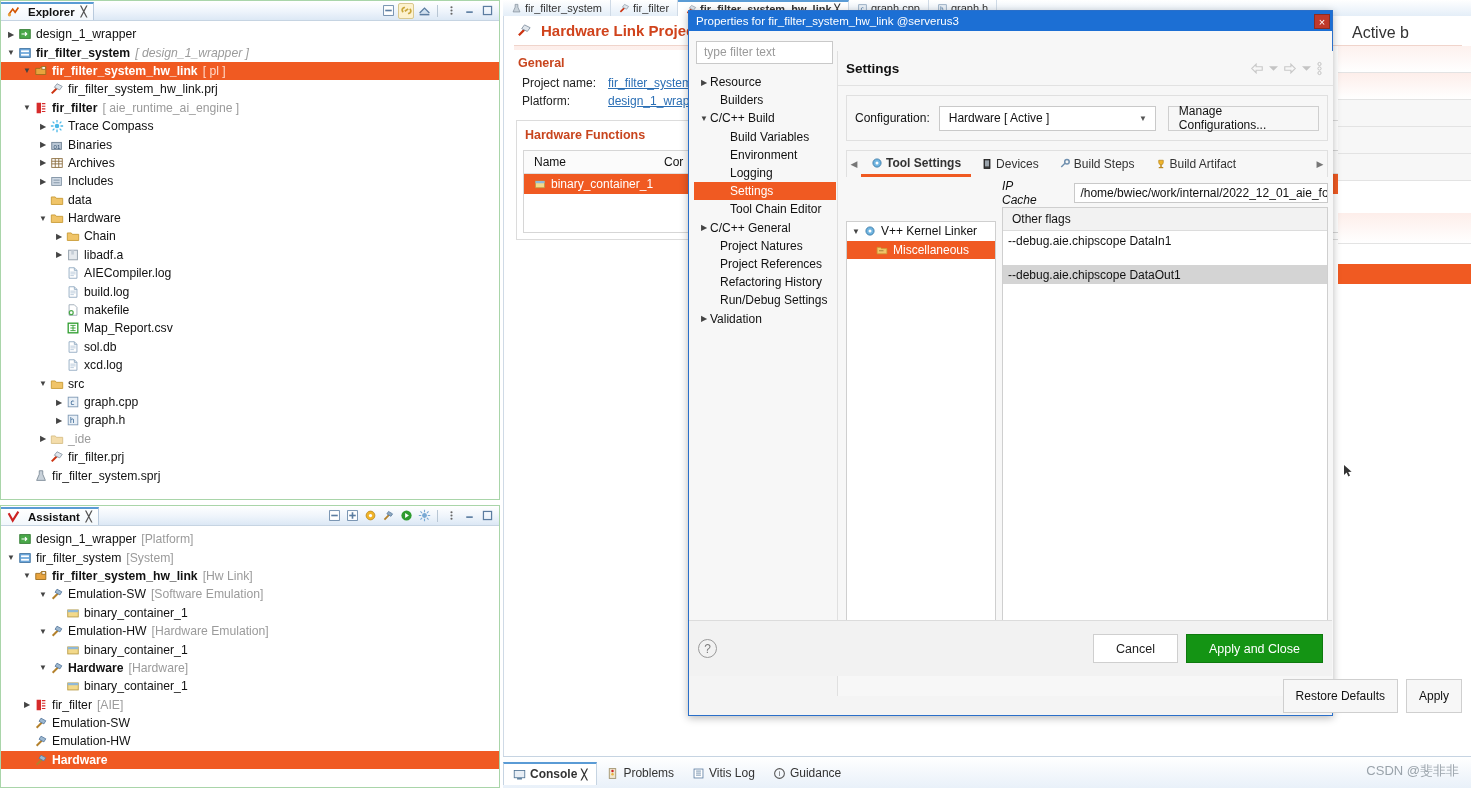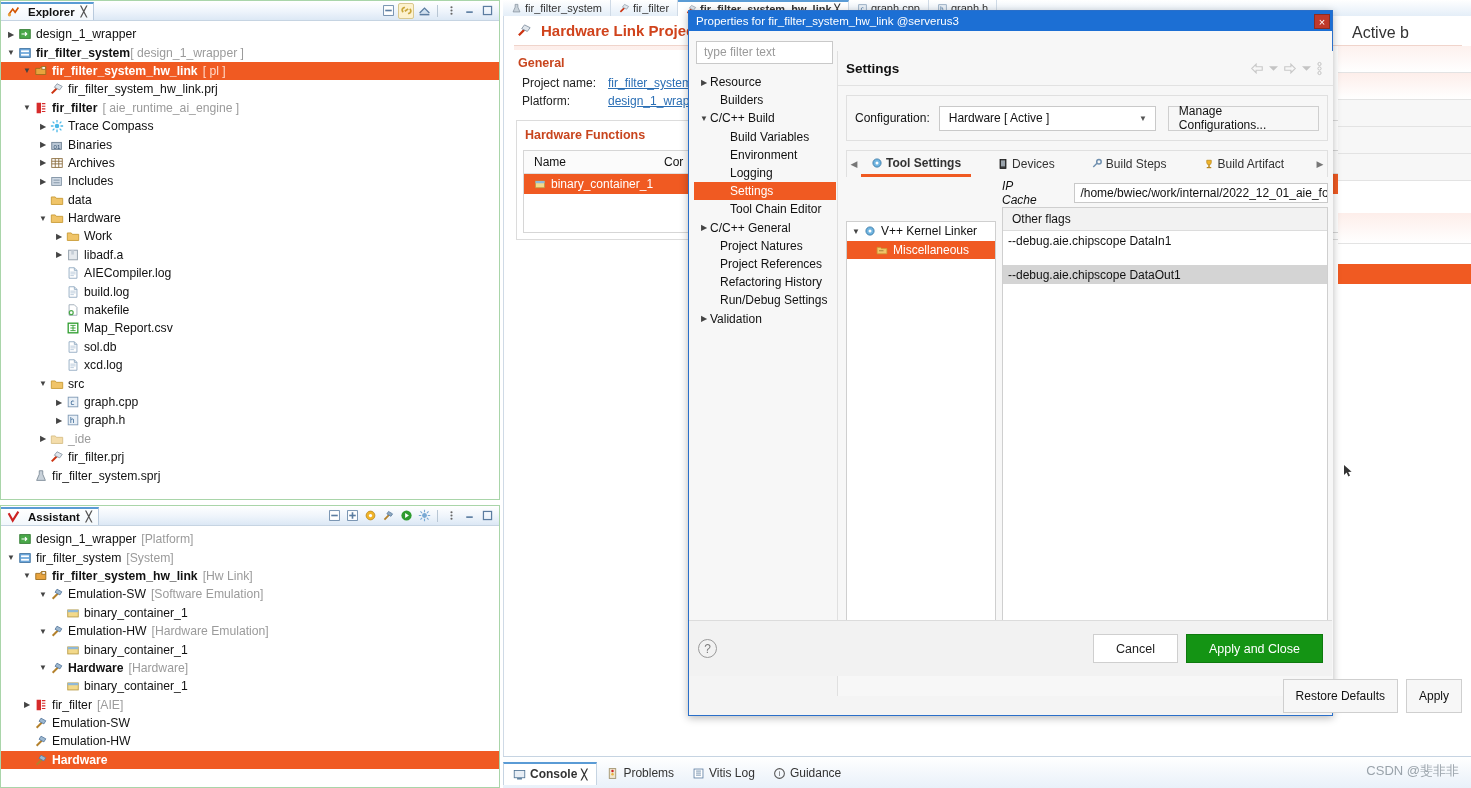--- a/index.html
+++ b/index.html
@@ -321,21 +321,21 @@
         <div class="tnode" style="padding-left: 4px;">
           <span class="arrow">▼</span>
           <span class="ticon">
             <svg width="14" height="14" viewBox="0 0 16 16">
               <rect x="2" y="3" width="12" height="10" fill="#6ea8dc" stroke="#3a6f9e"></rect>
               <rect x="3.5" y="5" width="9" height="2" fill="#fff"></rect>
               <rect x="3.5" y="9" width="9" height="2" fill="#fff"></rect>
             </svg>
           </span>
           <span class="bold">fir_filter_system</span>
-          <span class="dim" style="">[ design_1_wrapper ]</span>
+          <span class="dim" style="margin-left: 5px; font-style: italic;">[ design_1_wrapper ]</span>
         </div>
         <div class="tnode sel" style="padding-left: 20px;">
           <span class="arrow">▼</span>
           <span class="ticon">
             <svg width="14" height="14" viewBox="0 0 16 16">
               <path d="M2 5 h5 l1.5 -2 h5 v9 h-11.5 z" fill="#e8a33d" stroke="#9a6c1c"></path>
               <rect x="9" y="3" width="4" height="3" fill="#fff" stroke="#9a6c1c"></rect>
             </svg>
           </span>
           <span class="bold">fir_filter_system_hw_link</span>
@@ -420,21 +420,21 @@
           </span>
           <span>Hardware</span>
         </div>
         <div class="tnode" style="padding-left: 52px;">
           <span class="arrow">▶</span>
           <span class="ticon">
             <svg width="14" height="14" viewBox="0 0 16 16">
               <path d="M1.5 4.5 h4.5 l1.2 1.6 h7.3 v7 h-13 z" fill="#f0c468" stroke="#c89a33"></path>
             </svg>
           </span>
-          <span>Work</span>
+          <span>Chain</span>
         </div>
         <div class="tnode" style="padding-left: 52px;">
           <span class="arrow">▶</span>
           <span class="ticon">
             <svg width="14" height="14" viewBox="0 0 16 16">
               <rect x="3" y="2.5" width="10" height="11" fill="#e5e9ed" stroke="#8e9aa6"></rect>
               <rect x="6" y="2.5" width="3" height="5" fill="#c3ccd5"></rect>
             </svg>
           </span>
           <span>libadf.a</span>
@@ -1035,21 +1035,21 @@
           <span class="cfg-label">Configuration:</span>
           <div id="config-select">
             <span>Hardware [ Active ]</span>
             <span class="caret">▼</span>
           </div>
           <div id="manage-cfg">Manage Configurations...</div>
         </div>
 
         <div id="tabstrip">
           <span class="strip-arrow">◀</span>
-          <div id="tabstrip-tabs" style="display:flex;align-items:center;height:100%;gap:16px;">
+          <div id="tabstrip-tabs" style="display:flex;align-items:center;height:100%;">
               <div class="ttab active">
                 <span>
                   <svg width="12" height="12" viewBox="0 0 16 16">
                     <circle cx="8" cy="8" r="5.5" fill="#6fb4e0" stroke="#2e6f9e"></circle>
                     <circle cx="8" cy="8" r="2" fill="#fff"></circle>
                   </svg>
                 </span>
                 <span>Tool Settings</span>
               </div>
               <div class="ttab">

